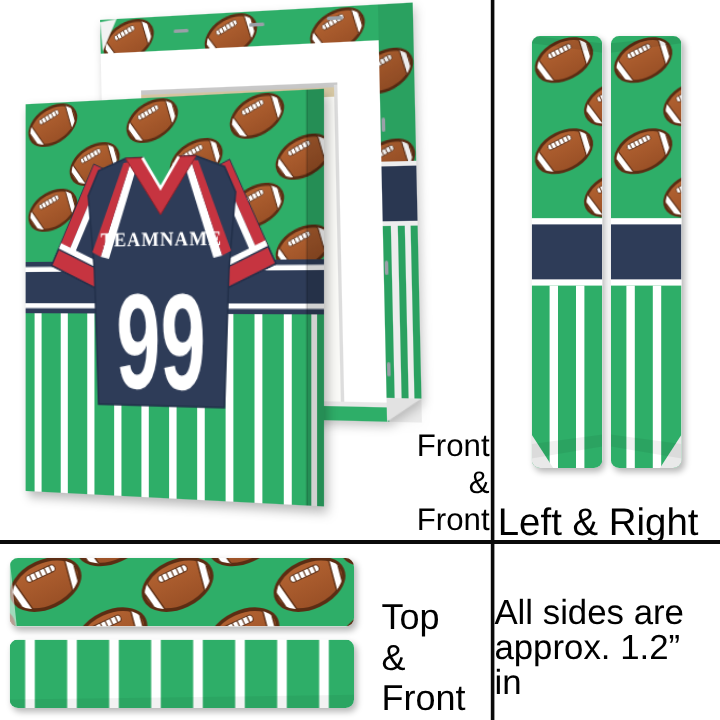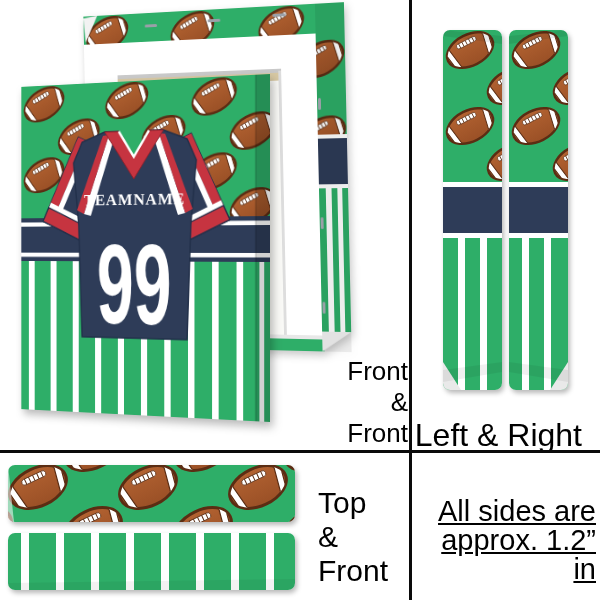--- a/index.html
+++ b/index.html
@@ -24,24 +24,24 @@
   #strip-left{left:443px;top:30px;width:59px;height:360px;}
   #strip-right{left:509px;top:30px;width:59px;height:360px;}
   #strip-top{left:8px;top:465px;width:287px;height:57px;}
   #strip-bottom{left:8px;top:533px;width:287px;height:57px;}
   .strip svg{display:block;}
 
   .label{position:absolute;color:#000;}
   #front-back-label{left:290px;top:356px;width:118px;text-align:right;
       font-size:26px;line-height:31px;}
   #left-right-label{left:410px;top:417px;width:172px;text-align:right;font-size:32px;}
-  #top-bottom-label{left:318px;top:486px;width:92px;text-align:left;
+  #top-bottom-label{left:318px;top:498px;width:92px;text-align:left;
       font-size:30px;line-height:34px;}
-  #size-note{left:412px;top:497px;width:184px;text-align:right;
-      font-size:29px;line-height:29px;text-decoration:underline;}
+  #size-note{left:412px;top:497px;width:184px;text-align:left;
+      font-size:29px;line-height:29px;}
 </style>
 </head>
 <body>
 
 <div id="app">
 
   <svg width="0" height="0" style="position:absolute" aria-hidden="true">
     <defs>
       <linearGradient id="ballGrad" x1="0" y1="0" x2="0" y2="1">
         <stop offset="0" stop-color="#B26231"></stop>

